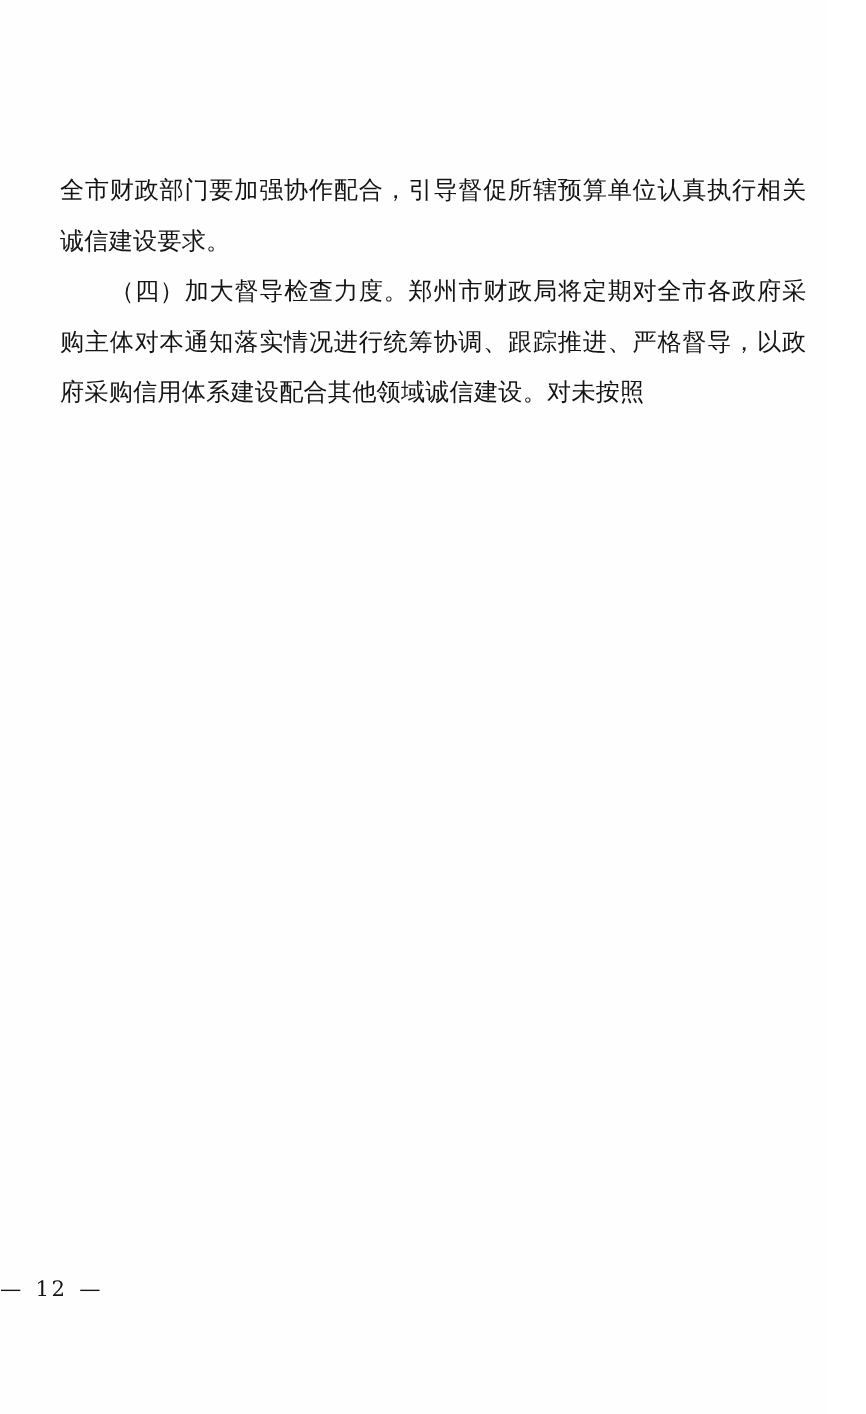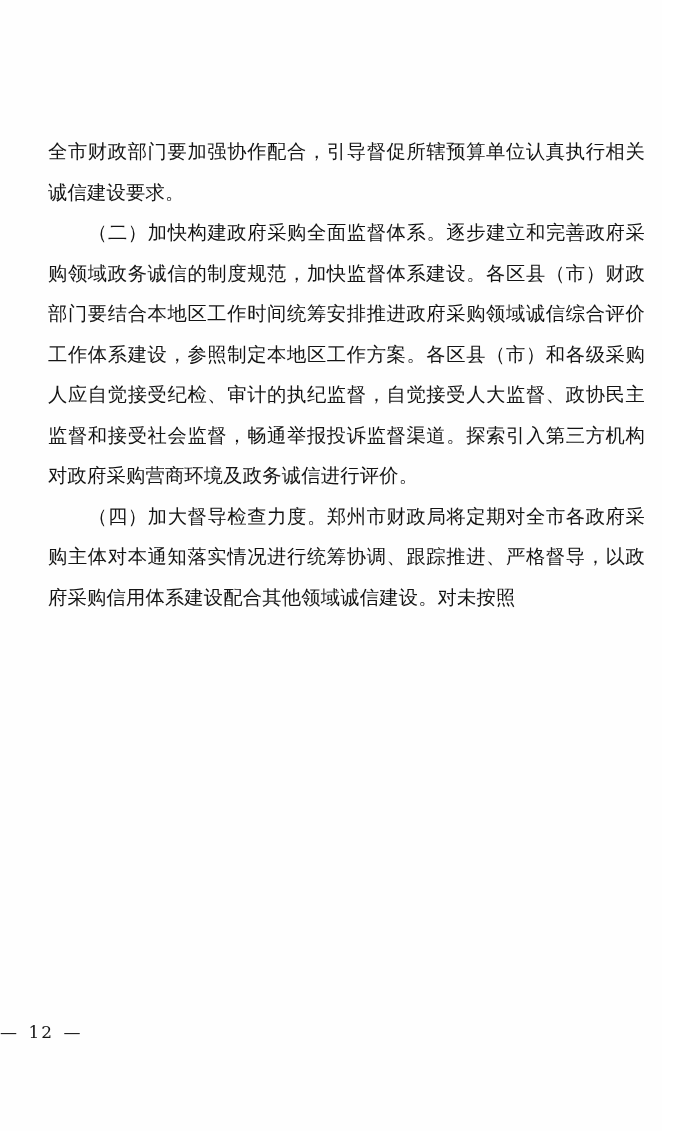--- a/index.html
+++ b/index.html
@@ -59,21 +59,20 @@
     padding: 0 2px;
   }
 </style>
 </head>
 <body>
 
 <div class="page">
 
   <div class="doc-body">
     <p class="para">全市财政部门要加强协作配合，引导督促所辖预算单位认真执行相关诚信建设要求。</p>
-    <p class="para indent">（二）加快构建政府采购全面监督体系。逐步建立和完善政府采购领域政务诚信的制度规范，加快监督体系建设。各区县（市）财政部门要结合本地区工作时间统筹安排推进政府采购领域诚信综合评价工作体系建设，参照制定本地区工作方案。各区县（市）和各级采购人应自觉接受纪检、审计的执纪监督，自觉接受人大监督、政协民主监督和接受社会监督，畅通举报投诉监督渠道。探索引入第三方机构对政府采购营商环境及政务诚信进行评价。</p>
     <p class="para indent">（四）加大督导检查力度。郑州市财政局将定期对全市各政府采购主体对本通知落实情况进行统筹协调、跟踪推进、严格督导，以政府采购信用体系建设配合其他领域诚信建设。对未按照</p>
   </div>
 
   <div class="footer">
     <span>—</span>
     <span class="pagenum">12</span>
     <span>—</span>
   </div>
 
 </div>

